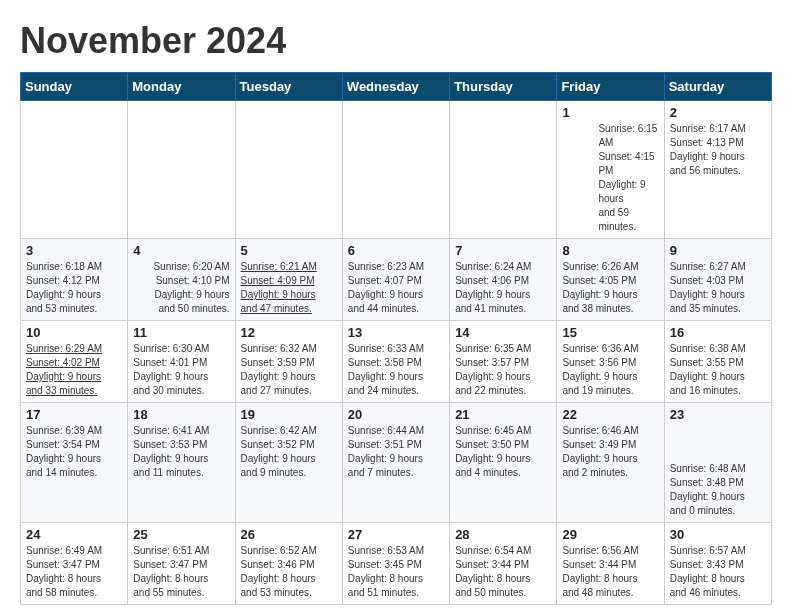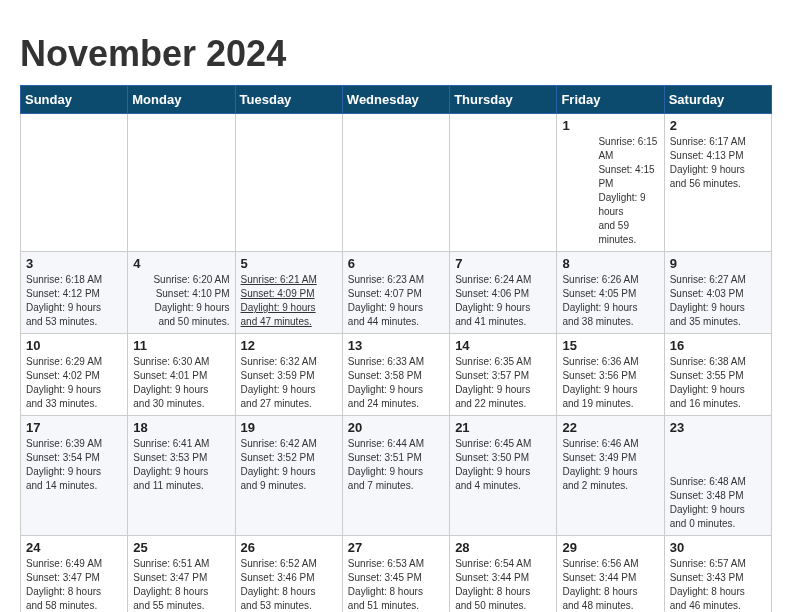--- a/index.html
+++ b/index.html
@@ -29,21 +29,20 @@
     }
     .logo-text span {
       color: #4a90d9;
     }
     .logo-icon {
       width: 28px;
       height: 28px;
     }
     .title-block {
       text-align: right;
-      margin-top: 13px;
     }
     .month-title {
       font-size: 36px;
       font-weight: bold;
       color: #333;
     }
     .subtitle {
       font-size: 15px;
       color: #555;
     }
@@ -178,21 +177,21 @@
           <div class="day-num">9</div>
           <div class="day-info" style="white-space: pre-line;">Sunrise: 6:27 AM
 Sunset: 4:03 PM
 Daylight: 9 hours
 and 35 minutes.</div>
         </td>
       </tr>
       <tr>
         <td>
           <div class="day-num">10</div>
-          <div class="day-info" style="white-space: pre-line;">Sunrise: 6:29 AM
+          <div class="day-info" style="white-space: pre-line; text-decoration: underline;">Sunrise: 6:29 AM
 Sunset: 4:02 PM
 Daylight: 9 hours
 and 33 minutes.</div>
         </td>
         <td>
           <div class="day-num">11</div>
           <div class="day-info" style="white-space: pre-line;">Sunrise: 6:30 AM
 Sunset: 4:01 PM
 Daylight: 9 hours
 and 30 minutes.</div>

